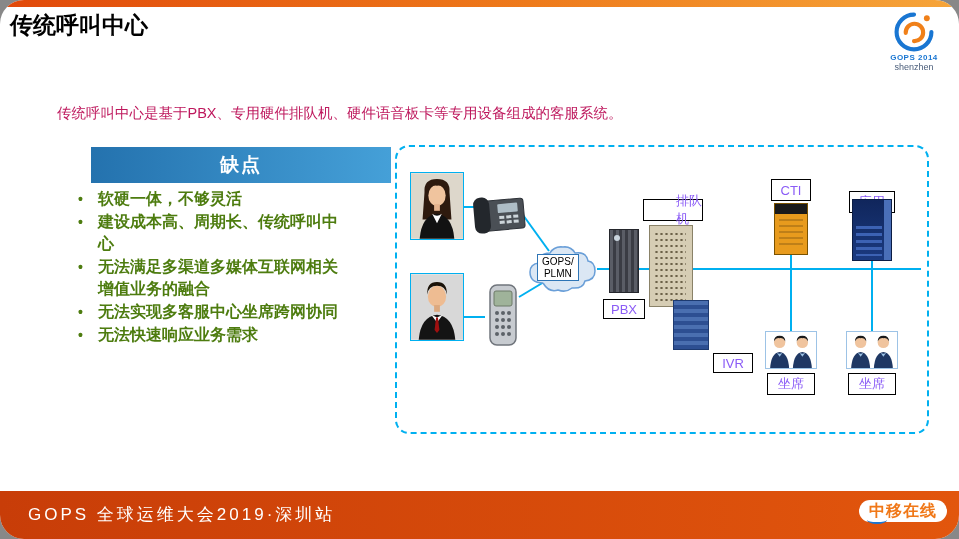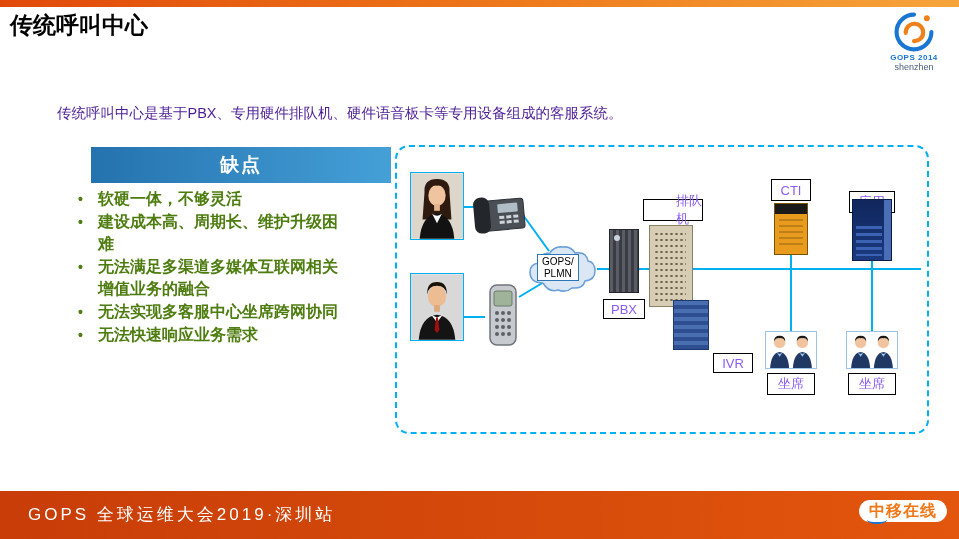--- a/index.html
+++ b/index.html
@@ -1,28 +1,28 @@
 <!DOCTYPE html>
 <html><head>
 <meta charset="utf-8">
 <style>
   html,body{margin:0;padding:0;background:#888;}
   .slide{
     position:relative;width:959px;height:539px;background:#ffffff;overflow:hidden;
-    font-family:"Liberation Sans","DejaVu Sans",sans-serif;margin:0 auto;
+    font-family:"Liberation Sans","DejaVu Sans",sans-serif;margin:0 auto;border-radius:24px;
   }
   .top-bar{position:absolute;top:0;left:0;right:0;height:7px;
     background:linear-gradient(90deg,#e1490a 0%,#ee7a1b 55%,#f6a53a 100%);}
   .title{position:absolute;top:10px;left:10px;font-size:23px;font-weight:bold;color:#000;margin:0;}
   
   .gops-logo{position:absolute;top:10px;right:12px;width:66px;text-align:center;line-height:1.1;}
   .gops-logo .swirl{display:block;margin:0 auto;}
   .gops-line1{font-size:8px;color:#1976d2;font-weight:bold;letter-spacing:.5px;}
   .gops-line2{font-size:9px;color:#4a5d7a;}
-  .intro{position:absolute;top:104px;left:57px;font-size:14.5px;color:#4c1d95;margin:0;}
+  .intro{position:absolute;top:104px;left:57px;font-size:14.5px;color:#be185d;margin:0;}
   
   .drawbacks-heading{position:absolute;top:147px;left:66px;width:300px;height:36px;
     background:linear-gradient(90deg,#2472ae,#45a0d8);color:#fff;font-size:19px;font-weight:bold;
     display:flex;align-items:center;justify-content:center;letter-spacing:2px;margin-left:25px;}
   .drawbacks-list{position:absolute;top:188px;left:70px;width:272px;margin:0;padding:0;list-style:none;}
   .drawbacks-list li{position:relative;padding-left:28px;font-size:16px;font-weight:bold;color:#4d7c0f;
     line-height:22px;margin-bottom:1px;}
   .drawbacks-list li::before{content:"\2022";position:absolute;left:8px;top:0;font-size:14px;}
   
   .diagram{position:absolute;top:145px;left:395px;width:530px;height:285px;
@@ -86,21 +86,21 @@
     <div class="gops-line1">GOPS 2014</div>
     <div class="gops-line2">shenzhen</div>
   </div>
 
   <p class="intro">传统呼叫中心是基于PBX、专用硬件排队机、硬件语音板卡等专用设备组成的客服系统。</p>
 
   <div class="drawbacks-heading">缺点</div>
 
   <ul class="drawbacks-list">
     <li>软硬一体，不够灵活</li>
-    <li>建设成本高、周期长、维护升级困难</li>
+    <li>建设成本高、周期长、传统呼叫中心</li>
     <li>无法满足多渠道多媒体互联网相关增值业务的融合</li>
     <li>无法实现多客服中心坐席跨网协同</li>
     <li>无法快速响应业务需求</li>
   </ul>
 
   <div class="diagram">
 
     <svg class="lines-svg" viewBox="0 0 530 285" preserveAspectRatio="none">
       <g stroke="#00b0f0" stroke-width="2" fill="none">
         <line x1="67" y1="60" x2="77" y2="60"></line>

